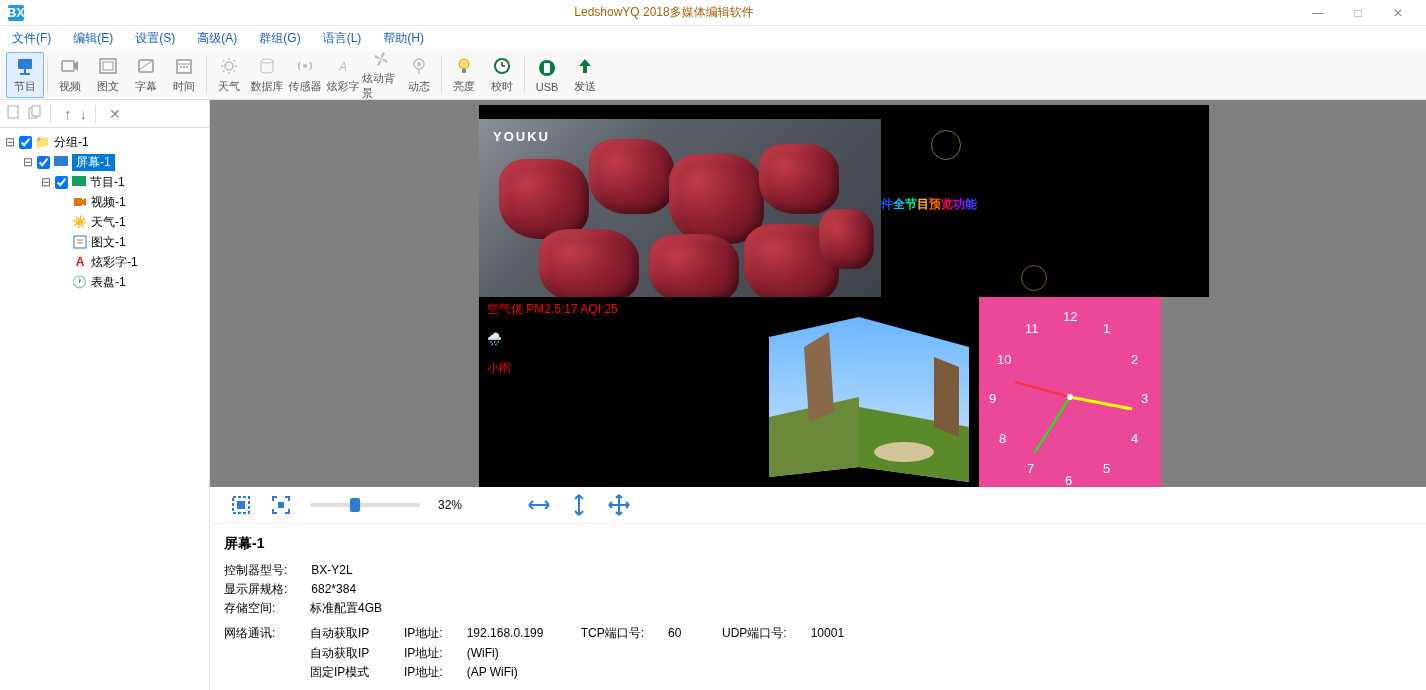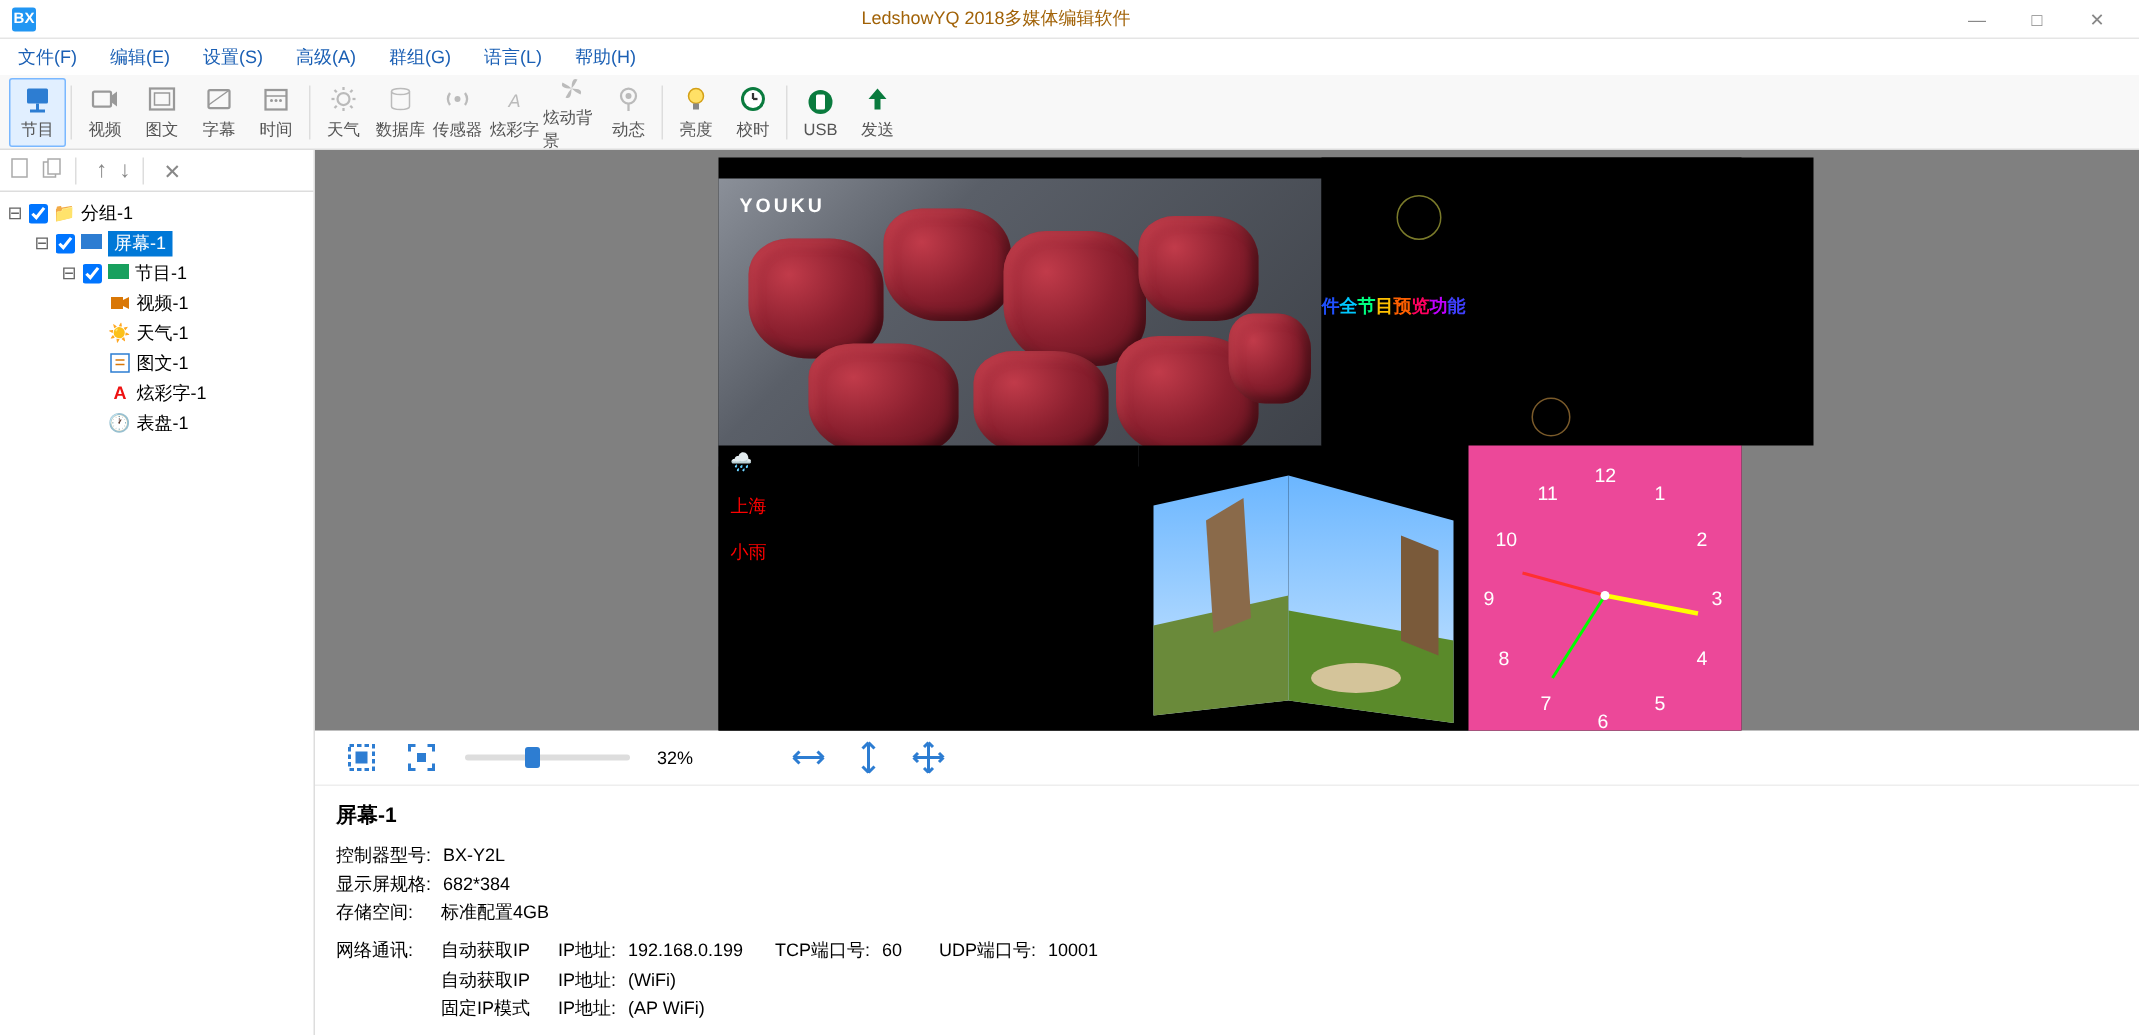--- a/index.html
+++ b/index.html
@@ -1,18 +1,18 @@
 <!DOCTYPE html>
 <html><head>
 <meta charset="utf-8">
 <style>
 *{box-sizing:border-box;margin:0;padding:0;font-family:"Microsoft YaHei",Arial,sans-serif;font-size:12px;}
 body{background:#fff;width:1426px;height:690px;overflow:hidden;display:flex;flex-direction:column;}
 .titlebar{height:26px;background:#fff;display:flex;align-items:center;padding:0 8px;border-bottom:1px solid #e5e5e5;}
-.app-icon{width:16px;height:16px;background:#2196F3;border-radius:2px;margin-right:6px;display:flex;align-items:center;justify-content:center;color:#fff;font-size:10px;font-weight:bold;}
+.app-icon{width:16px;height:16px;background:#2196F3;border-radius:2px;margin-right:6px;display:flex;align-items:center;justify-content:center;color:#fff;font-size:13px;font-weight:bold;}
 .title-text{color:#a16207;flex:1;text-align:center;}
 .win-btn{width:40px;height:20px;display:flex;align-items:center;justify-content:center;color:#888;cursor:pointer;}
 .menubar{height:24px;background:#fff;display:flex;align-items:center;padding:0 8px;gap:14px;}
 .menu-item{color:#1a5fb4;cursor:pointer;padding:2px 4px;}
 .toolbar{height:50px;background:#f8f8f8;border-bottom:1px solid #ddd;display:flex;align-items:center;padding:2px 6px;}
 .tb-btn{width:38px;height:46px;display:flex;flex-direction:column;align-items:center;justify-content:center;cursor:pointer;border-radius:2px;}
 .tb-icon{width:22px;height:22px;display:flex;align-items:center;justify-content:center;margin-bottom:2px;}
 .tb-label{font-size:11px;color:#555;}
 .tb-sep{width:1px;height:36px;background:#ddd;margin:0 3px;}
 .body{flex:1;display:flex;min-height:0;}
@@ -37,21 +37,21 @@
 .cube{position:absolute;left:280px;top:192px;width:220px;height:192px;background:#000;}
 .clock{position:absolute;left:500px;top:192px;width:182px;height:192px;background:#ec4899;}
 .clock-num{position:absolute;color:#fff;font-size:13px;}
 .ring{position:absolute;border:1px solid;border-radius:50%;}
 .controls{height:38px;display:flex;align-items:center;padding:6px 20px;gap:18px;border-bottom:1px solid #eee;}
 .ctrl-ic{width:22px;height:22px;display:flex;align-items:center;justify-content:center;cursor:pointer;}
 .slider{width:110px;height:4px;background:#ddd;position:relative;border-radius:2px;}
 .slider-thumb{position:absolute;width:10px;height:14px;background:#2d7dd2;top:-5px;border-radius:2px;}
 .info{padding:8px 14px;line-height:1.6;}
 .info-title{font-size:14px;font-weight:bold;margin-bottom:6px;}
-.info-row{display:flex;gap:8px;align-items:flex-end;}
+.info-row{display:flex;gap:24px;align-items:flex-end;}
 .info-label{min-width:62px;}
 svg{overflow:visible;}
 </style>
 </head>
 <body>
 
 <div class="titlebar">
   <div class="app-icon">BX</div>
   <div class="title-text">LedshowYQ 2018多媒体编辑软件</div>
   <div class="win-btn">—</div>
@@ -325,22 +325,22 @@
 
         <div class="txtzone">
           <div class="ring" style="left:50px;top:25px;width:30px;height:30px;border-color:#7a7a2a;"></div>
           <div class="rainbow">
             <span style="color:#2050ff">件</span><span style="color:#00c8ff">全</span><span style="color:#00ff80">节</span><span style="color:#ffc000">目</span><span style="color:#ff6000">预</span><span style="color:#ff0060">览</span><span style="color:#c000ff">功</span><span style="color:#4040ff">能</span>
           </div>
           <div class="ring" style="left:140px;top:160px;width:26px;height:26px;border-color:#7a5a2a;"></div>
         </div>
 
         <div class="weather">
+          <div>空气优 PM2.5:17 AQI:25</div>
           <div style="color:#fff;">🌧️</div>
-          <div>上海</div>
           <div>小雨</div>
         </div>
 
         <div class="cube">
           <svg width="220" height="192">
             <defs>
               <linearGradient id="sky" x1="0" y1="0" x2="0" y2="1">
                   <stop offset="0" stop-color="#6bb6ff"></stop>
                   <stop offset="1" stop-color="#cfe8ff"></stop>
                 </linearGradient>

